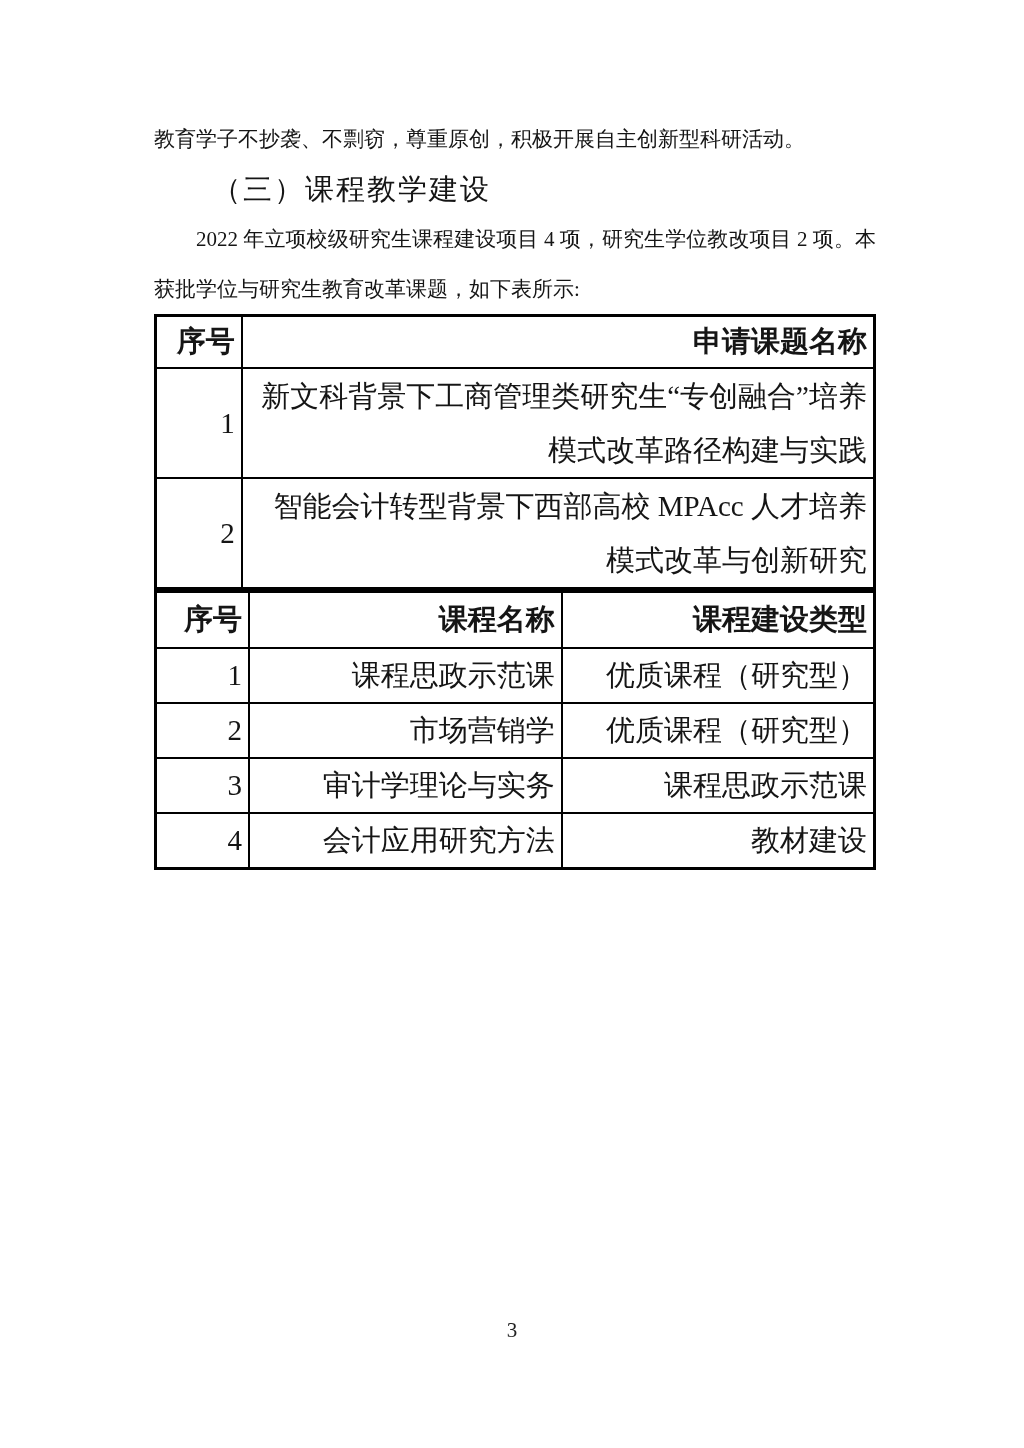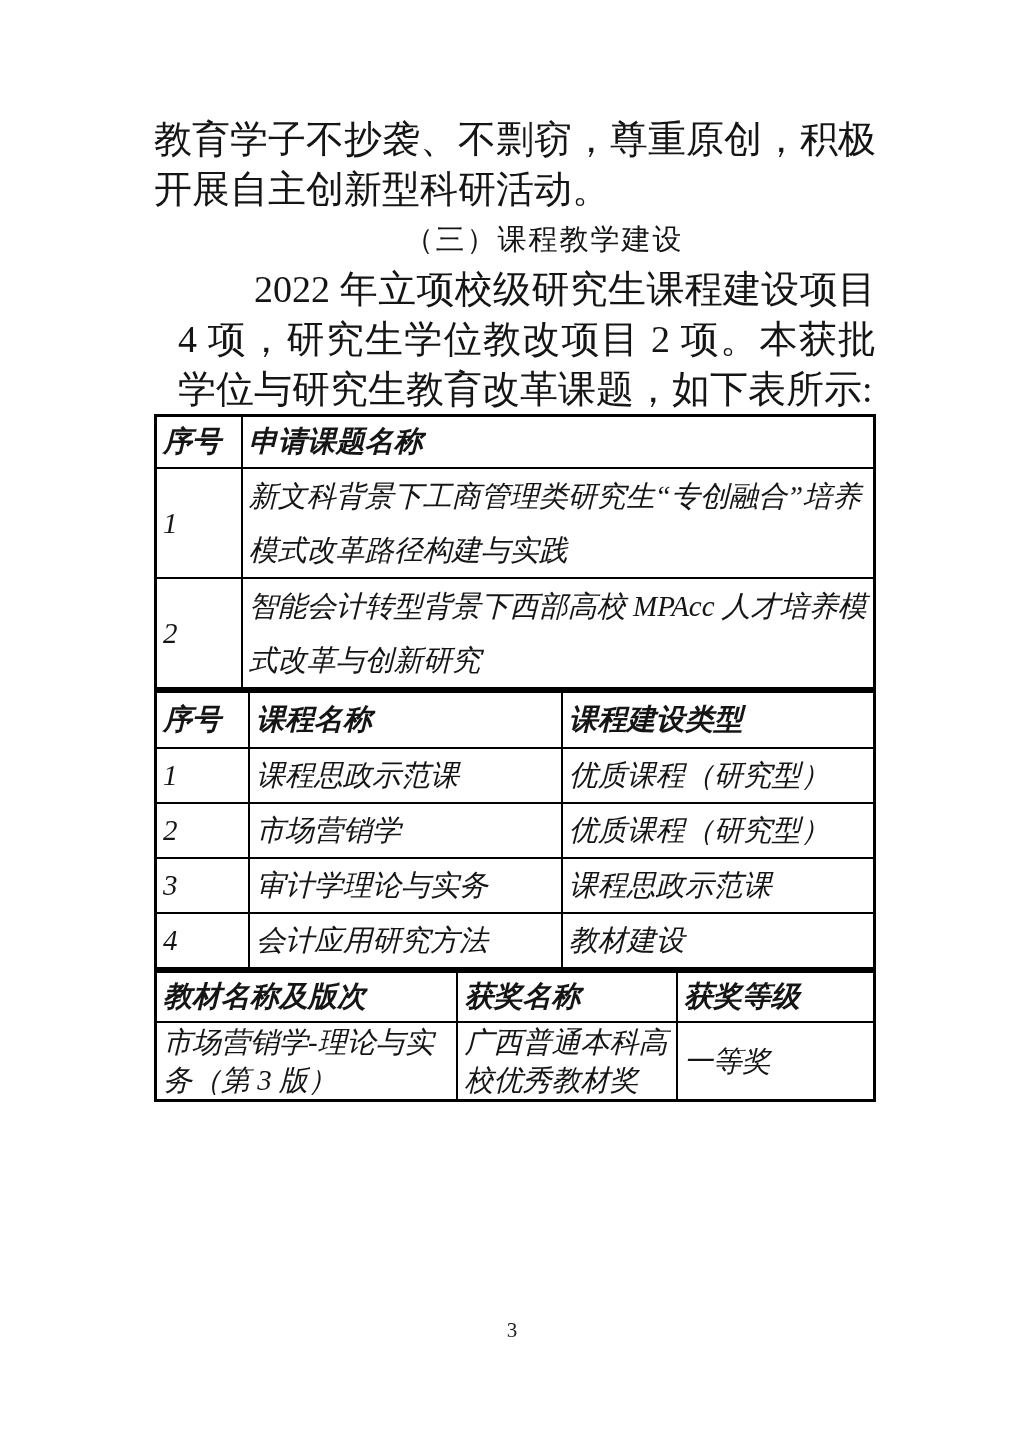--- a/index.html
+++ b/index.html
@@ -15,52 +15,50 @@
     font-family: "Liberation Serif", "DejaVu Serif", serif;
     color: #151515;
   }
   .content {
     position: absolute;
     top: 114px;
     left: 154px;
     width: 722px;
   }
   .para {
-    font-size: 38px;
+    font-size: 21px;
     line-height: 50px;
     text-align: justify;
     text-align-last: left;
     margin: 0;
     word-break: break-all;
   }
-  .indent { text-indent: 2em; margin-left: 24px; }
+  .indent { text-indent: 2em; }
   .heading {
     font-size: 29px;
     line-height: 50px;
     text-indent: 2em;
     margin: 0;
     font-weight: normal;
     letter-spacing: 2px;
-    text-align: center;
   }
   table.doc-table {
     width: 100%;
     border-collapse: collapse;
     table-layout: fixed;
     margin: 0;
   }
   table.doc-table th,
   table.doc-table td {
     border: 2px solid #000;
-    text-align: left;
+    text-align: right;
     vertical-align: middle;
     padding: 0 6px;
     font-size: 29px;
     overflow: hidden;
-    font-style: italic;
   }
   table.doc-table th {
     font-family: "Liberation Sans", "DejaVu Sans", sans-serif;
     font-weight: 700;
   }
   table.doc-table { border: 3px solid #000; }
   .t1 th { height: 50px; }
   .t1 td { height: 106px; line-height: 54px; }
   .t2 th { height: 54px; }
   .t2 td { height: 53px; }
@@ -138,35 +136,16 @@
     </tr>
     <tr>
       <td>4</td>
       <td>会计应用研究方法</td>
       <td>教材建设</td>
     </tr>
   </tbody>
     </table>
 
 
-  <table class="doc-table t3">
-    <colgroup>
-      <col style="width:42%">
-      <col style="width:30.5%">
-      <col style="width:27.5%">
-    </colgroup>
-    <tbody>
-        <tr>
-      <th>教材名称及版次</th>
-      <th>获奖名称</th>
-      <th>获奖等级</th>
-    </tr>
-    <tr>
-      <td>市场营销学-理论与实务（第 3 版）</td>
-      <td>广西普通本科高校优秀教材奖</td>
-      <td>一等奖</td>
-    </tr>
-  </tbody>
-    </table>
 
 </div>
 
 <div class="page-number">3</div>
 
 </body></html>

